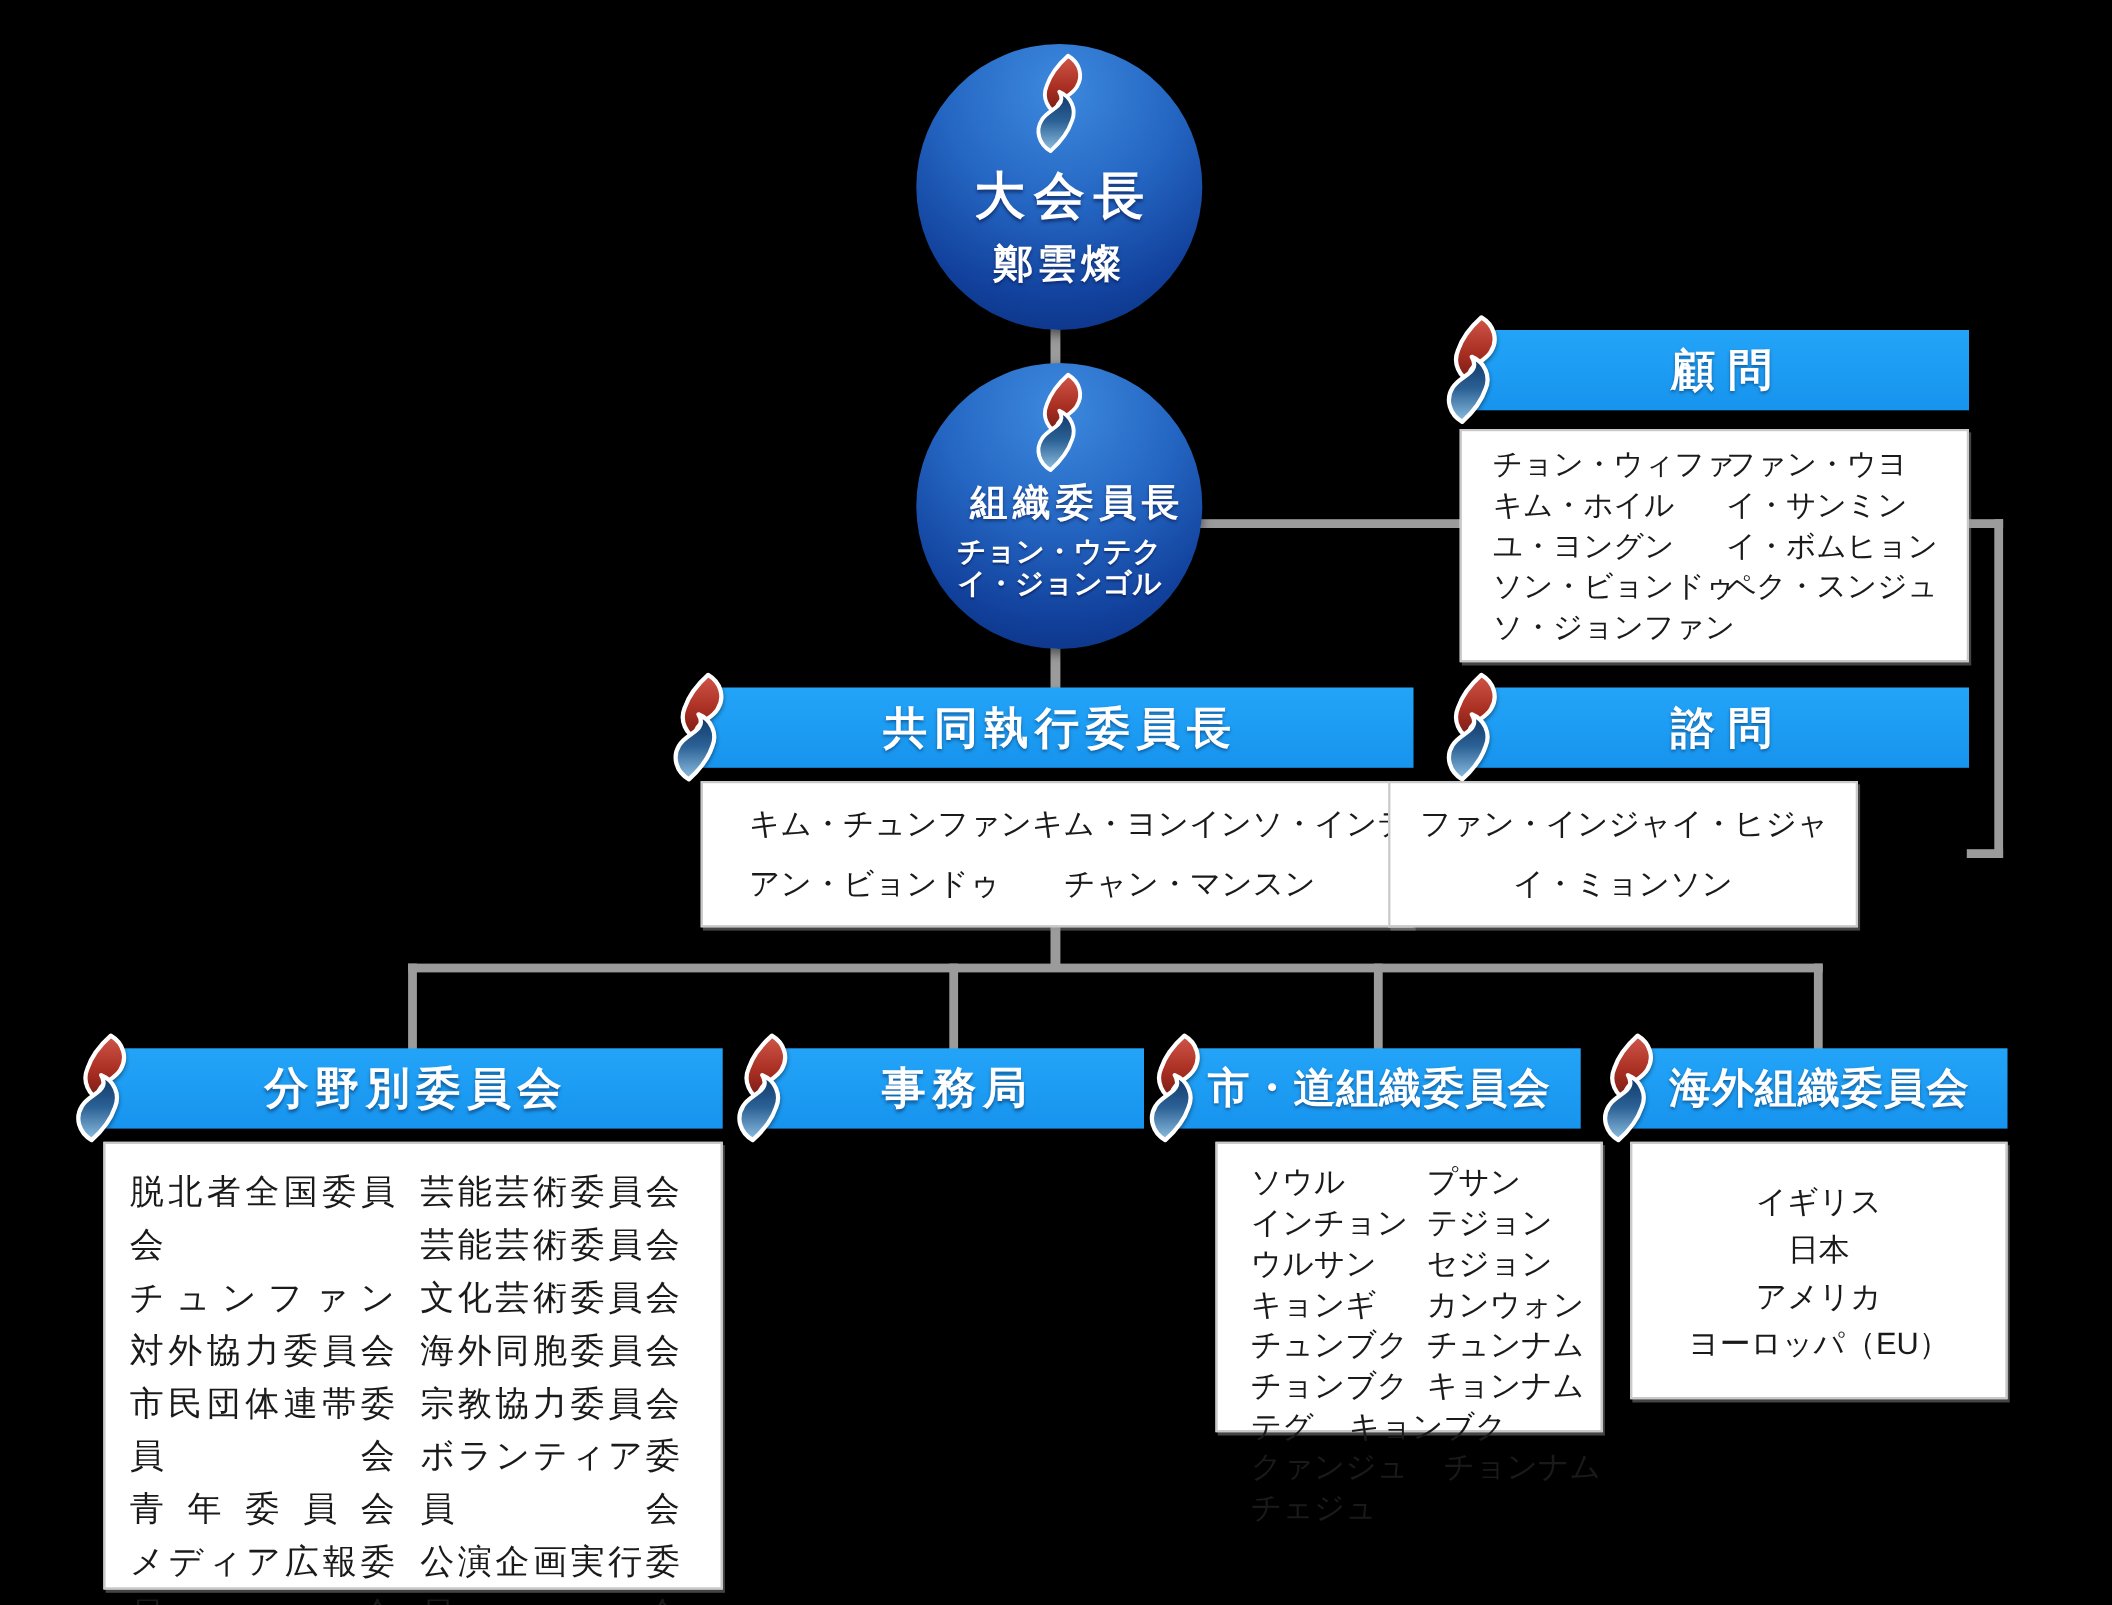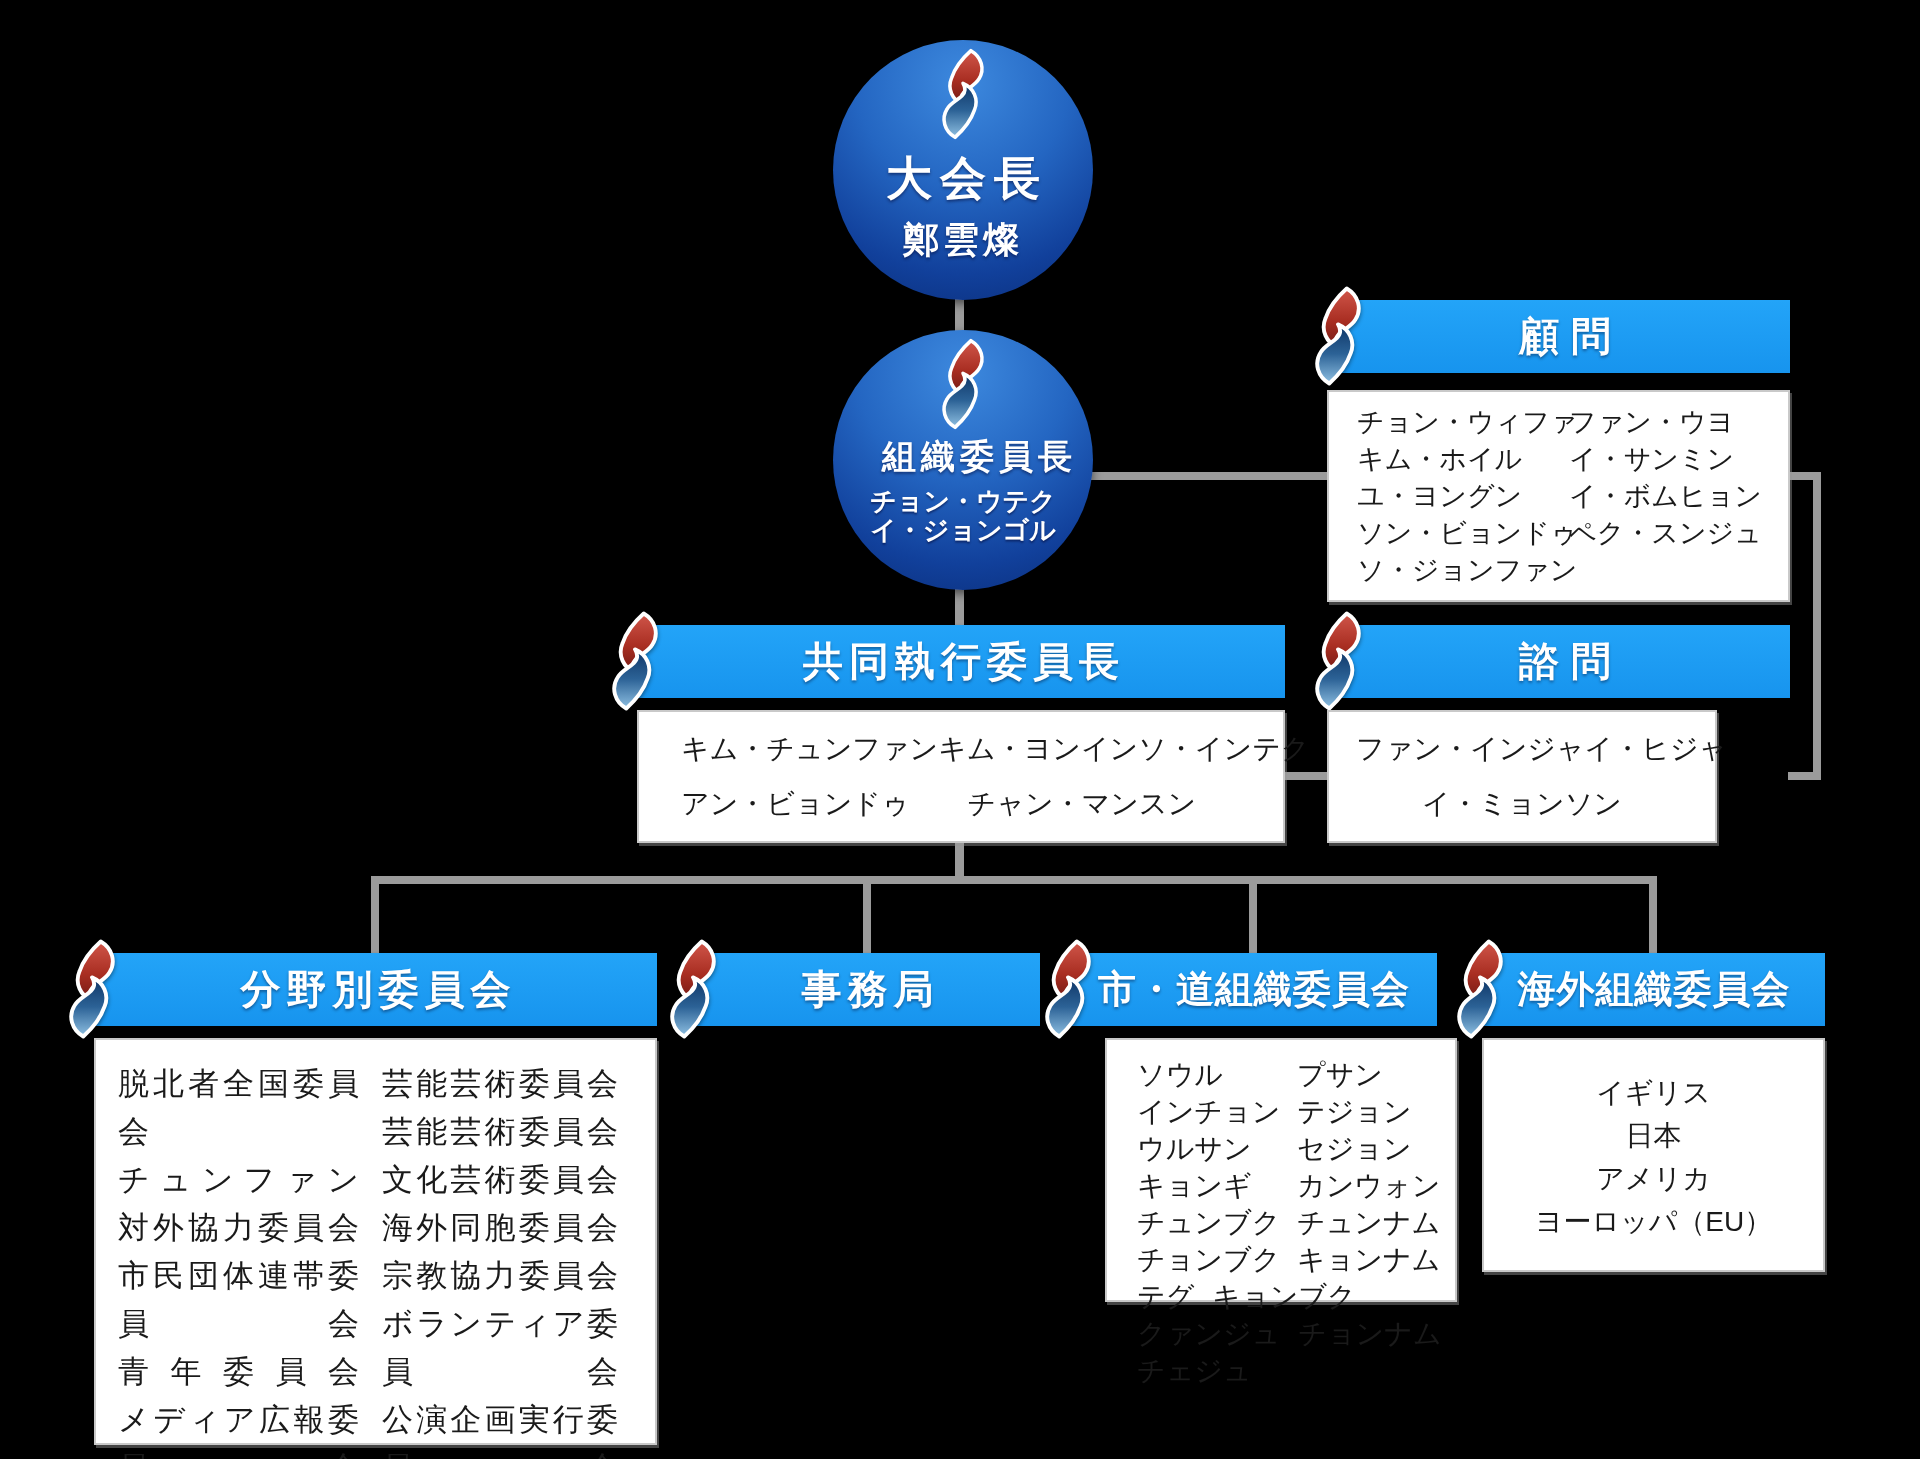--- a/index.html
+++ b/index.html
@@ -52,21 +52,21 @@
   
   #box-sector{display:flex;gap:23px;padding:20px 37px 0 22px;font-size:31px;line-height:48px;}
   #box-sector .sector-col{display:block;}
   #box-sector .sc1{width:243px;}
   #box-sector .sc2{width:238px;}
   #box-sector span{display:block;text-align:justify;text-align-last:justify;}
   
   #box-city{padding:16px 0 0 30px;font-size:28px;line-height:37px;white-space:nowrap;}
   .city-row{display:flex;}
   .city-row .c1{width:160px;}
-  .city-row.inline{gap:18px;}
+  .city-row.inline{gap:32px;}
   .city-row.inline .c1{width:auto;}
   
   #box-overseas{display:flex;flex-direction:column;align-items:center;padding-top:31px;
                 font-size:28px;line-height:43px;text-align:center;}
 </style>
 </head>
 <body>
 
 <svg width="0" height="0" style="position:absolute" aria-hidden="true">
   <defs>
@@ -161,21 +161,21 @@
       <span>チャン・マンスン</span>
     </div>
   </div>
 
   <div class="bar" id="bar-consult" style="left:1340px;top:625px;width:450px;">
     <svg class="logo">
         <use href="#flame-logo"></use>
       </svg>
     <span class="t">諮問</span>
   </div>
-  <div class="box" id="box-consult" style="left:1327px;top:710px;width:390px;height:133px;">
+  <div class="box" id="box-consult" style="left:1262px;top:710px;width:427px;height:133px;">
     <div class="crow1">
       <span>ファン・インジャ</span>
       <span>イ・ヒジャ</span>
     </div>
     <div class="crow2">
       <span>イ・ミョンソン</span>
     </div>
   </div>
 
   <div class="bar" id="bar-sector" style="left:94px;top:953px;width:563px;">

